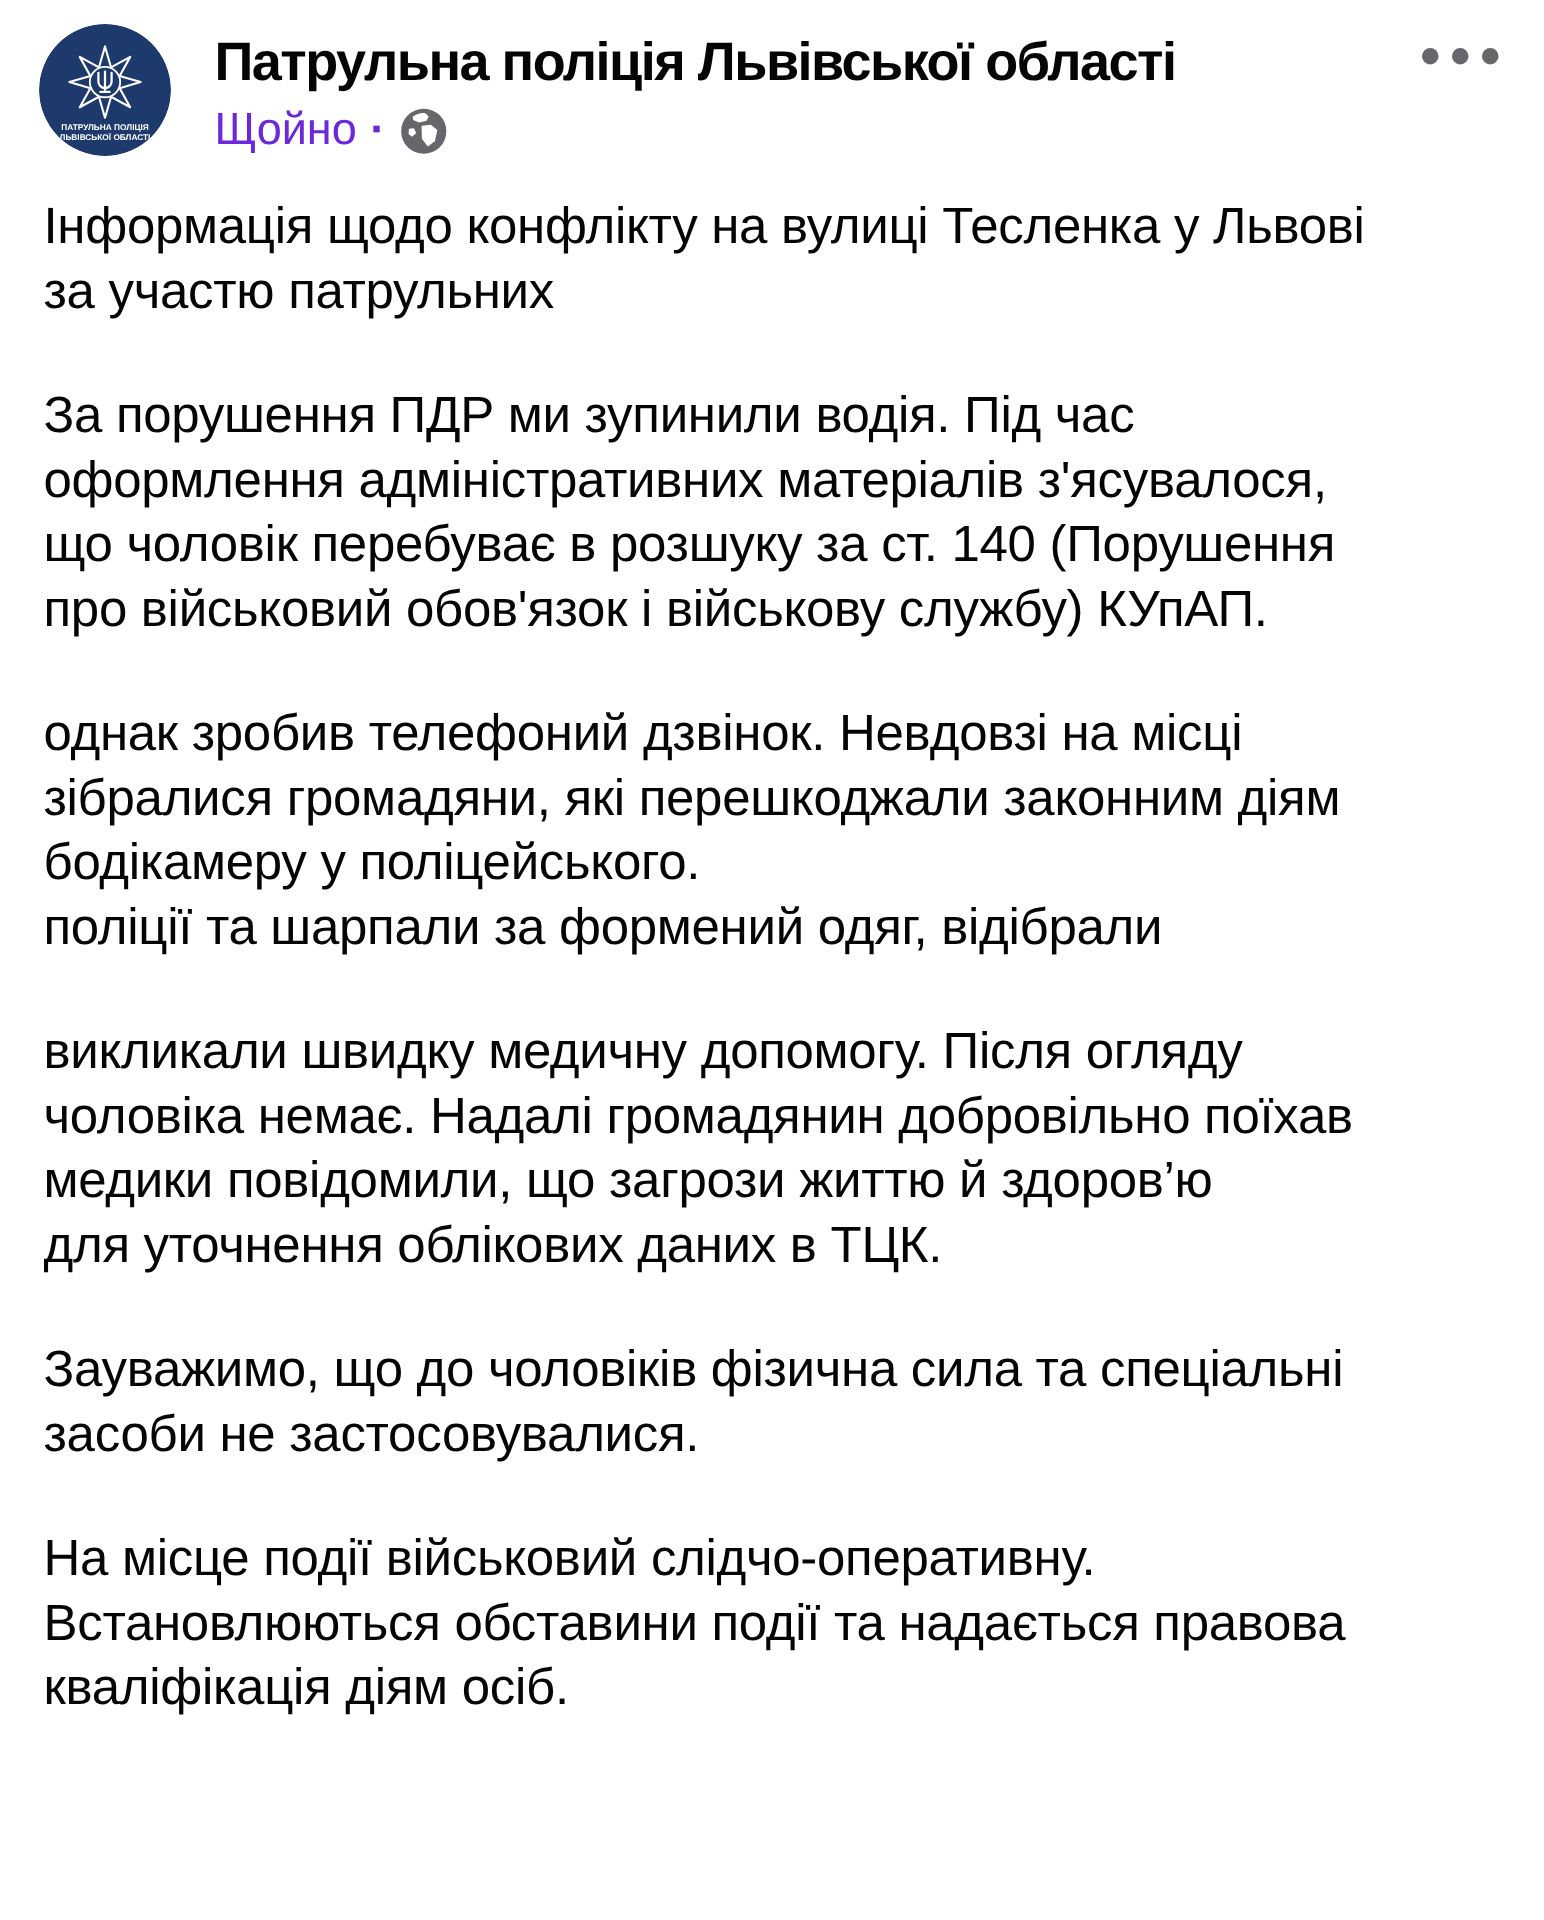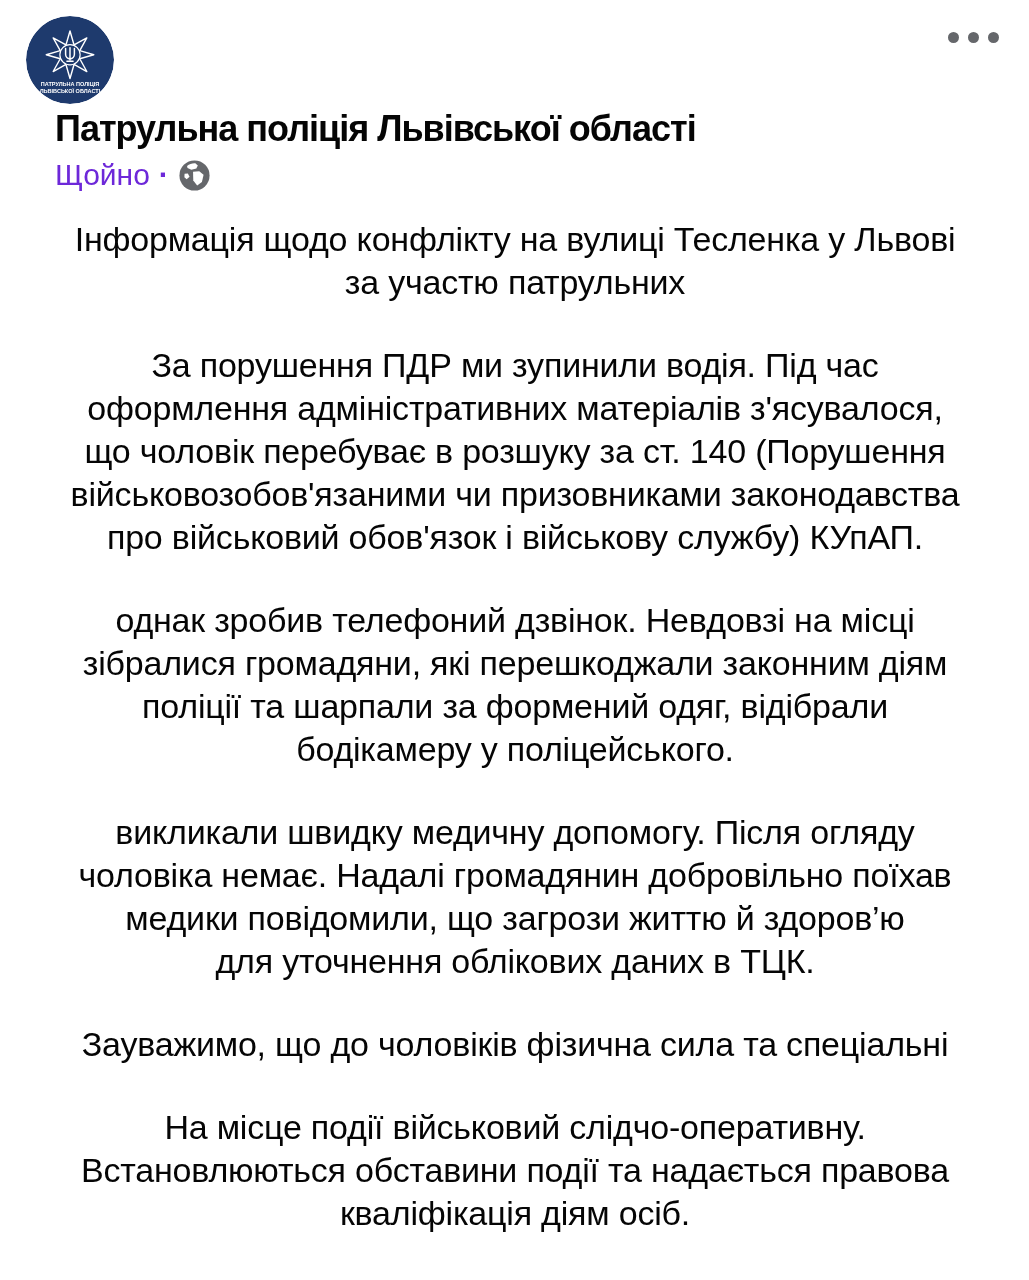--- a/index.html
+++ b/index.html
@@ -13,21 +13,20 @@
     overflow: hidden;
     position: relative;
     font-family: "Liberation Sans", sans-serif;
     color: #050505;
   }
   .post-header {
     display: flex;
     align-items: flex-start;
     padding: 16px 24px 0 26px;
     position: relative;
-    flex-direction: column;
   }
   .avatar {
     width: 88px;
     height: 88px;
     border-radius: 50%;
     overflow: hidden;
     flex: none;
     cursor: pointer;
   }
   .avatar svg { display: block; width: 100%; height: 100%; }
@@ -79,21 +78,20 @@
     border-radius: 50%;
     background: #65676B;
   }
   .post-body {
     margin-top: 26px;
     padding: 0 28px 0 29px;
     font-size: 34px;
     line-height: 43px;
     letter-spacing: -0.2px;
     color: #050505;
-    text-align: center;
   }
   .paragraph { margin: 0 0 40px 0; }
   .paragraph:last-child { margin-bottom: 0; }
   .tline { white-space: nowrap; }
 </style>
 </head>
 <body>
 
 <div>
 
@@ -142,40 +140,40 @@
 
     <div class="paragraph">
       <div class="tline">Інформація щодо конфлікту на вулиці Тесленка у Львові</div>
       <div class="tline">за участю патрульних</div>
     </div>
 
     <div class="paragraph">
       <div class="tline">За порушення ПДР ми зупинили водія. Під час</div>
       <div class="tline">оформлення адміністративних матеріалів з'ясувалося,</div>
       <div class="tline">що чоловік перебуває в розшуку за ст. 140 (Порушення</div>
-      <div class="tline">військовозобов'язаними чи призовниками законодавства</div>
       <div class="tline">про військовий обов'язок і військову службу) КУпАП.</div>
     </div>
 
     <div class="paragraph">
       <div class="tline">однак зробив телефоний дзвінок. Невдовзі на місці</div>
       <div class="tline">зібралися громадяни, які перешкоджали законним діям</div>
+      <div class="tline">бодікамеру у поліцейського.</div>
       <div class="tline">поліції та шарпали за формений одяг, відібрали</div>
-      <div class="tline">бодікамеру у поліцейського.</div>
     </div>
 
     <div class="paragraph">
       <div class="tline">викликали швидку медичну допомогу. Після огляду</div>
       <div class="tline">чоловіка немає. Надалі громадянин добровільно поїхав</div>
       <div class="tline">медики повідомили, що загрози життю й здоров’ю</div>
       <div class="tline">для уточнення облікових даних в ТЦК.</div>
     </div>
 
     <div class="paragraph">
       <div class="tline">Зауважимо, що до чоловіків фізична сила та спеціальні</div>
+      <div class="tline">засоби не застосовувалися.</div>
     </div>
 
     <div class="paragraph">
       <div class="tline">На місце події військовий слідчо-оперативну.</div>
       <div class="tline">Встановлюються обставини події та надається правова</div>
       <div class="tline">кваліфікація діям осіб.</div>
     </div>
 
   </div>
 

